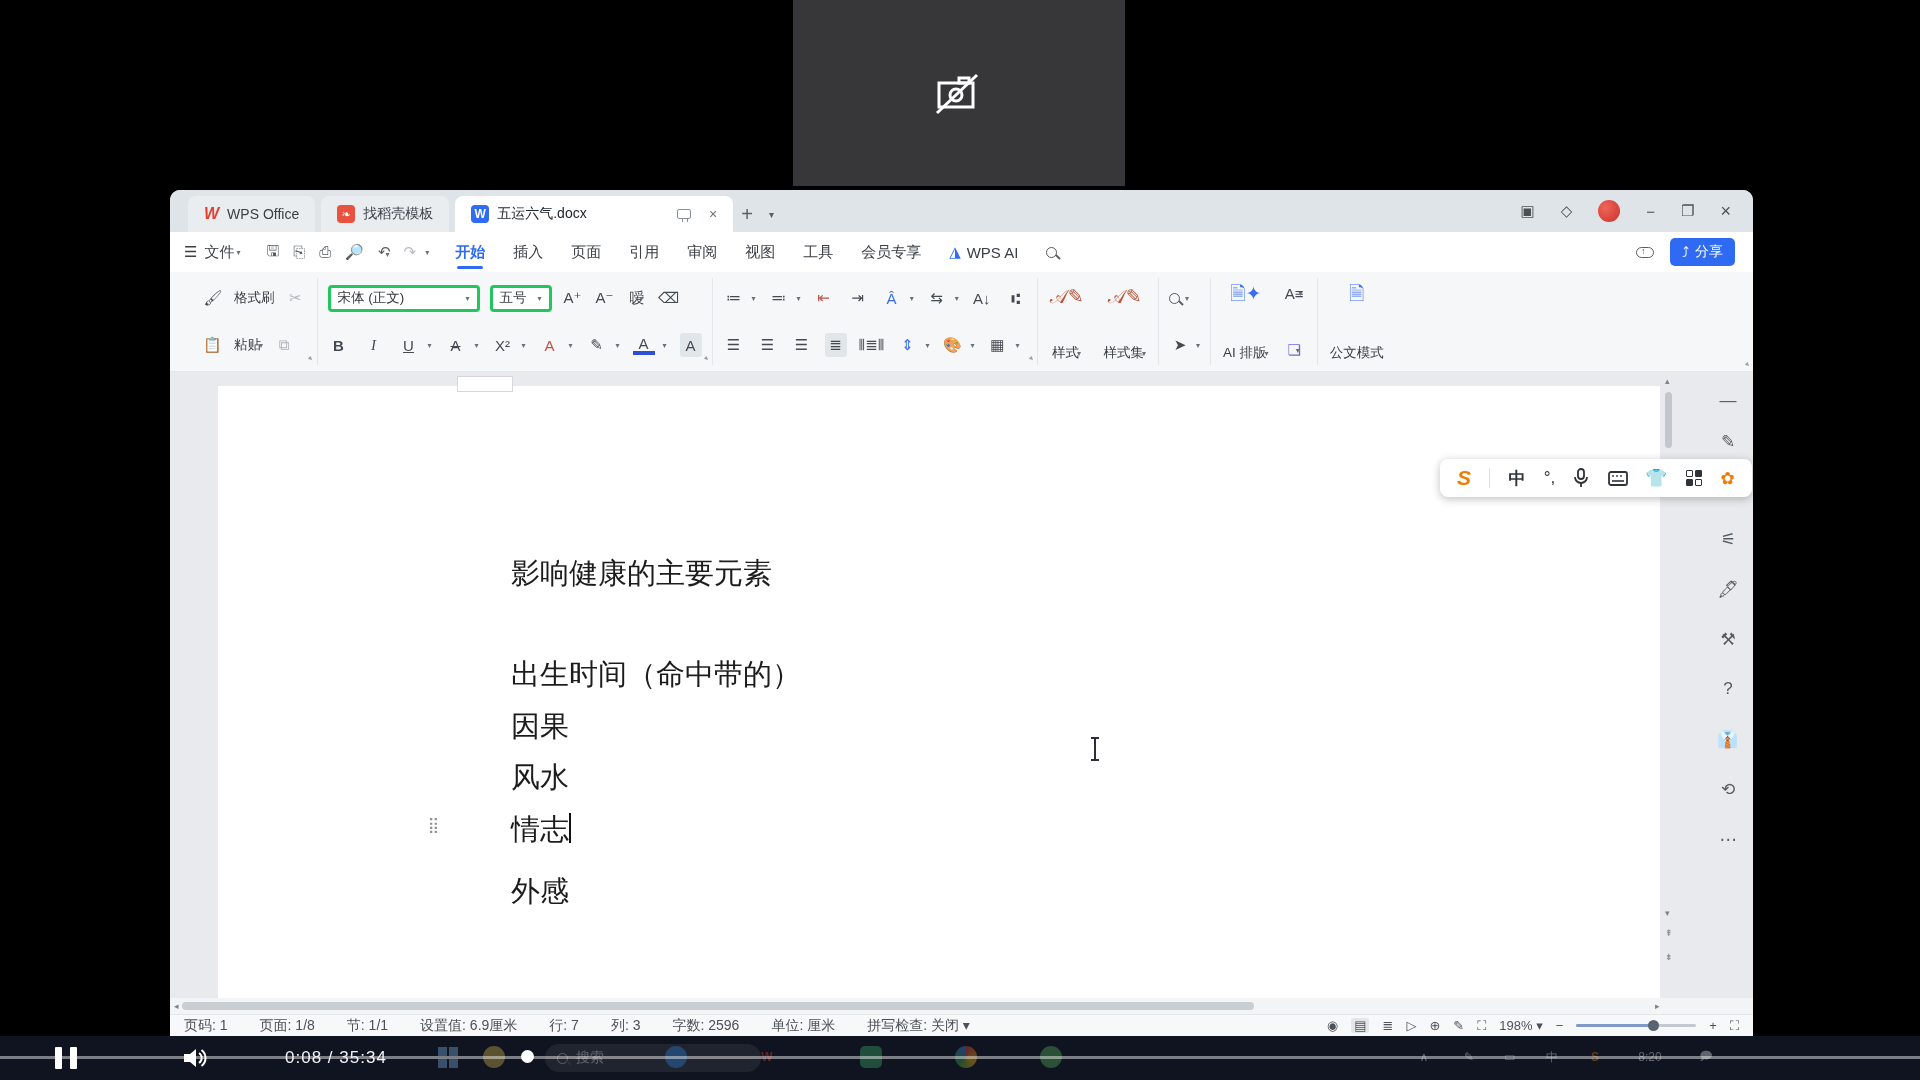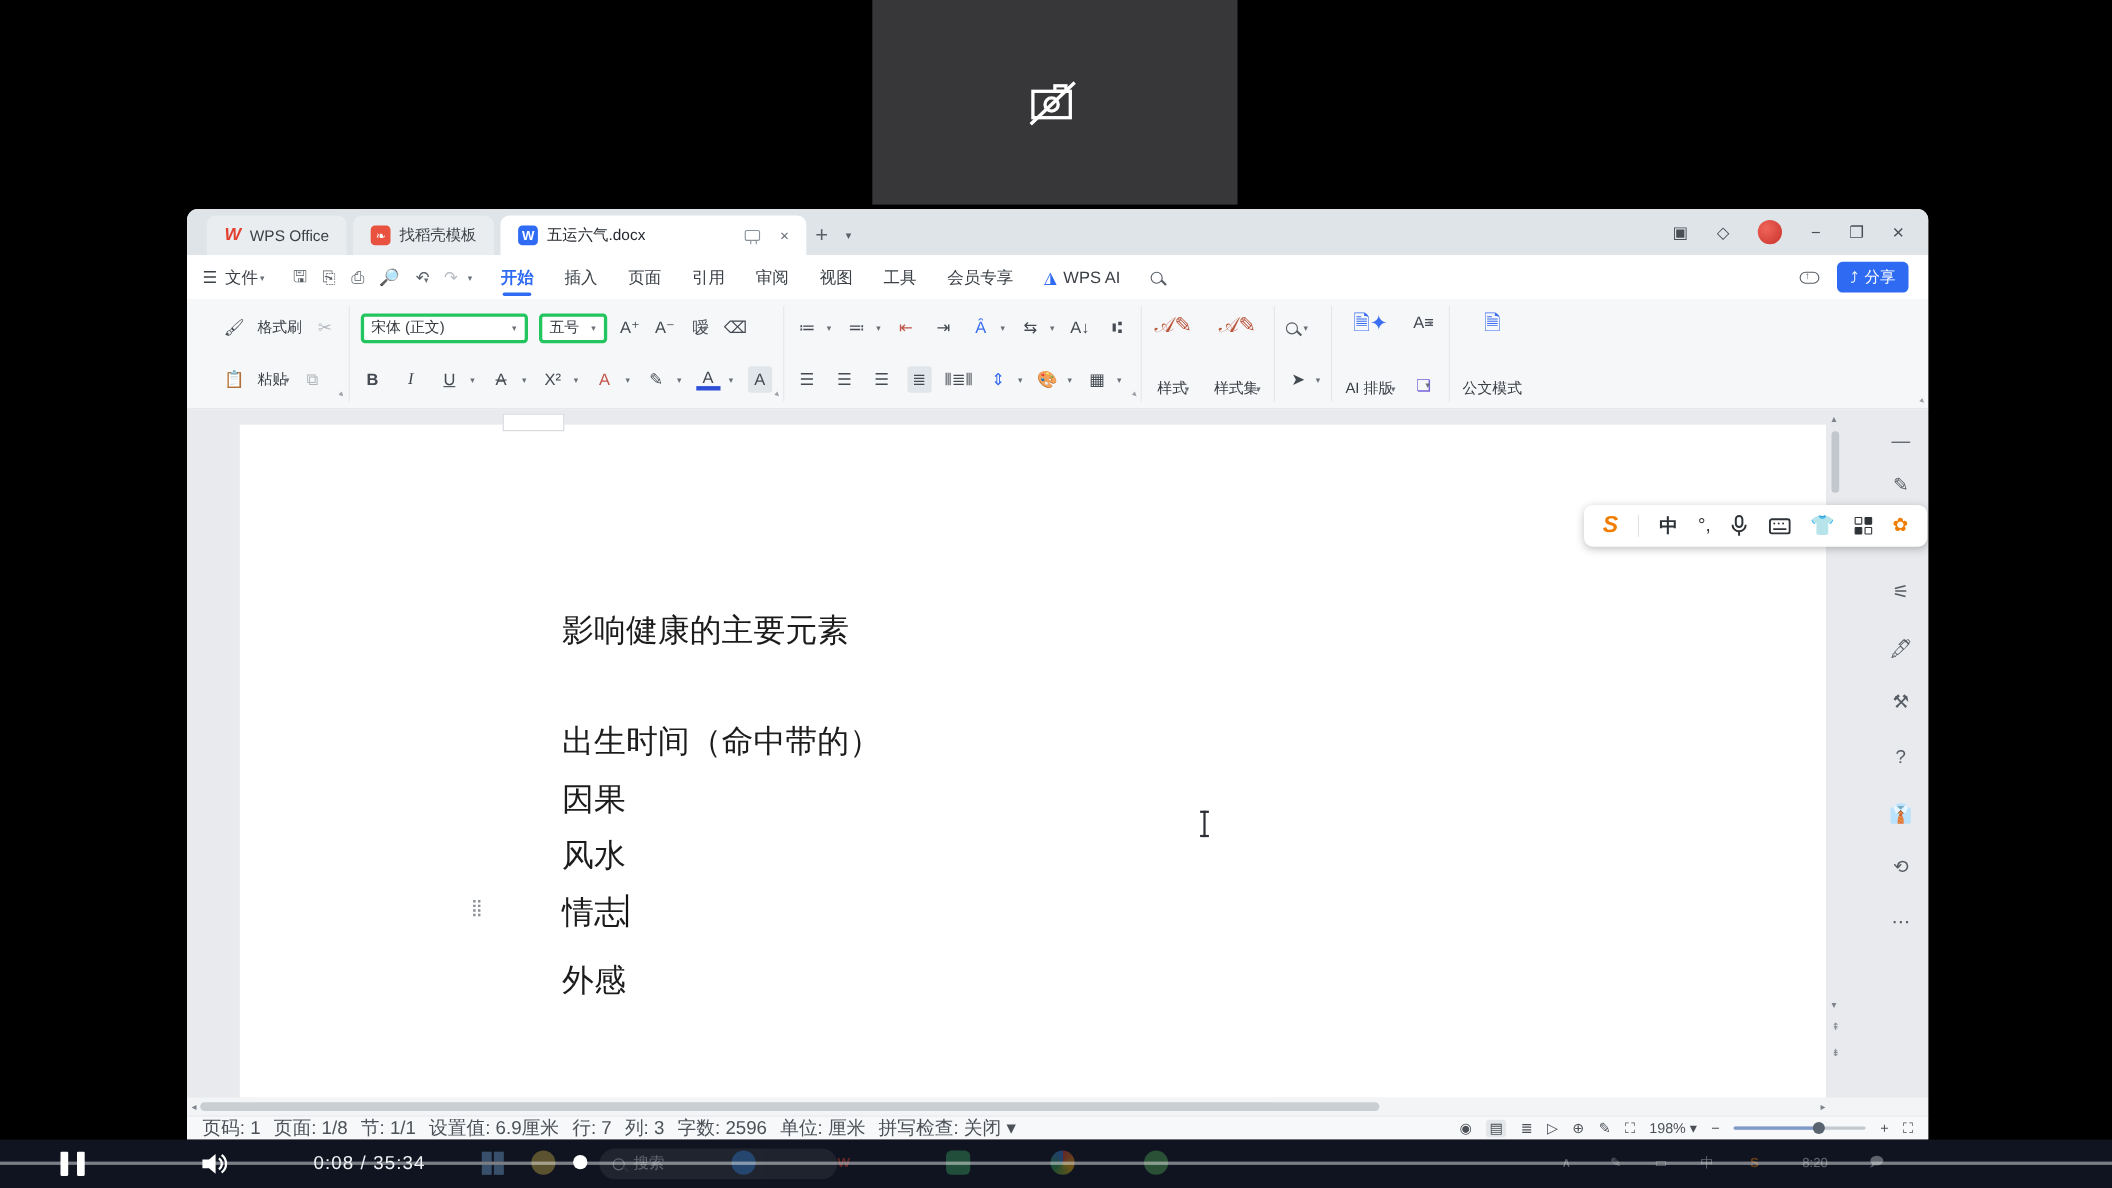--- a/index.html
+++ b/index.html
@@ -84,21 +84,21 @@
   .rail { position:absolute; left:1538px; width:40px; display:flex; align-items:center;
           justify-content:center; height:34px; color:#555b62; font-size:17px; }
   
   #vscroll { position:absolute; left:1492px; top:0; width:14px; height:626px; color:#7d838a; font-size:9px; }
   #vthumb { position:absolute; left:3px; top:20px; width:7px; height:56px; background:#c2c7cd; border-radius:4px; }
   #hscroll { left:0; top:808px; width:1583px; height:16px; background:#f2f4f6; color:#7d838a; }
   #hthumb { position:absolute; left:12px; top:4px; width:1072px; height:8px; background:#c9ced3; border-radius:4px; }
   
   #statusbar { left:0; top:824px; width:1583px; height:22px; background:#f7f8fa; border-top:1px solid #e4e7ea;
                display:flex; align-items:center; justify-content:space-between; padding:0 14px; }
-  .sleft { display:flex; gap:12px; font-size:17px; color:#4c5157; }
+  .sleft { display:flex; gap:32px; font-size:14px; color:#4c5157; }
   .sright { display:flex; align-items:center; gap:13px; font-size:13px; color:#4c5157; }
   .zoomtrack { width:120px; height:3px; background:#c3c9cf; border-radius:2px; position:relative; }
   .zoomtrack .fill { position:absolute; left:0; top:0; height:3px; width:62%; background:#7f9ac9; border-radius:2px; }
   .zoomtrack .knob { position:absolute; left:60%; top:-4px; width:11px; height:11px; background:#5b6possible; background:#596470; border-radius:50%; }
   .sico.on { background:#e3e7ea; border-radius:3px; padding:0 3px; }
   
   #videobar { left:0; top:1036px; width:1920px; height:44px; background:rgba(17,23,36,0.88); }
   #progress { position:absolute; left:0; top:20px; width:1920px; height:3px; background:rgba(255,255,255,0.45); }
   #playhead { position:absolute; left:521px; top:14px; width:13px; height:13px; border-radius:50%; background:#fff; }
   .pausebars { position:absolute; left:55px; top:11px; display:flex; gap:8px; }

